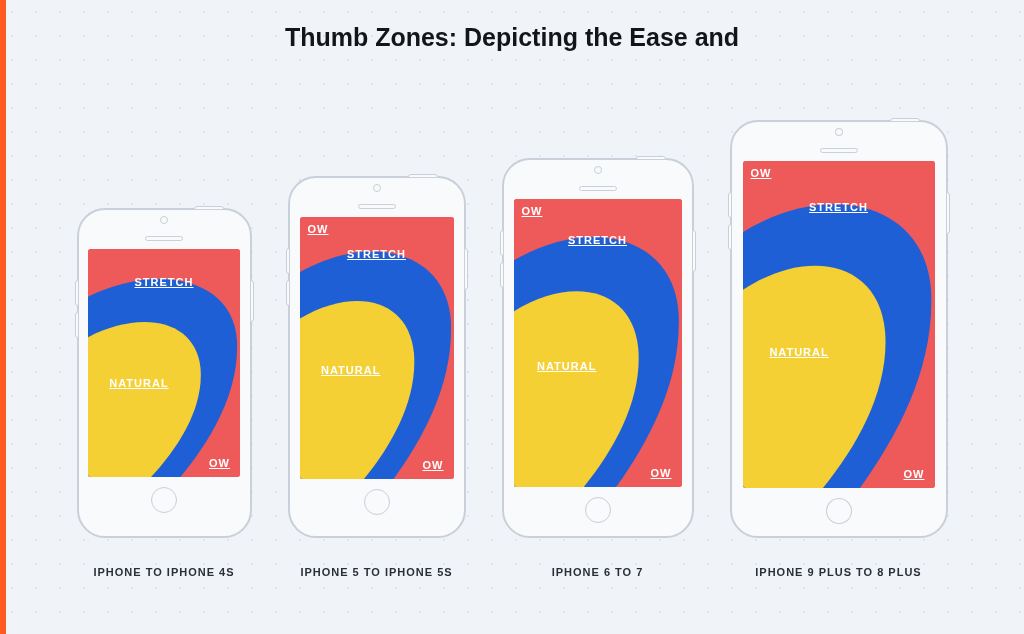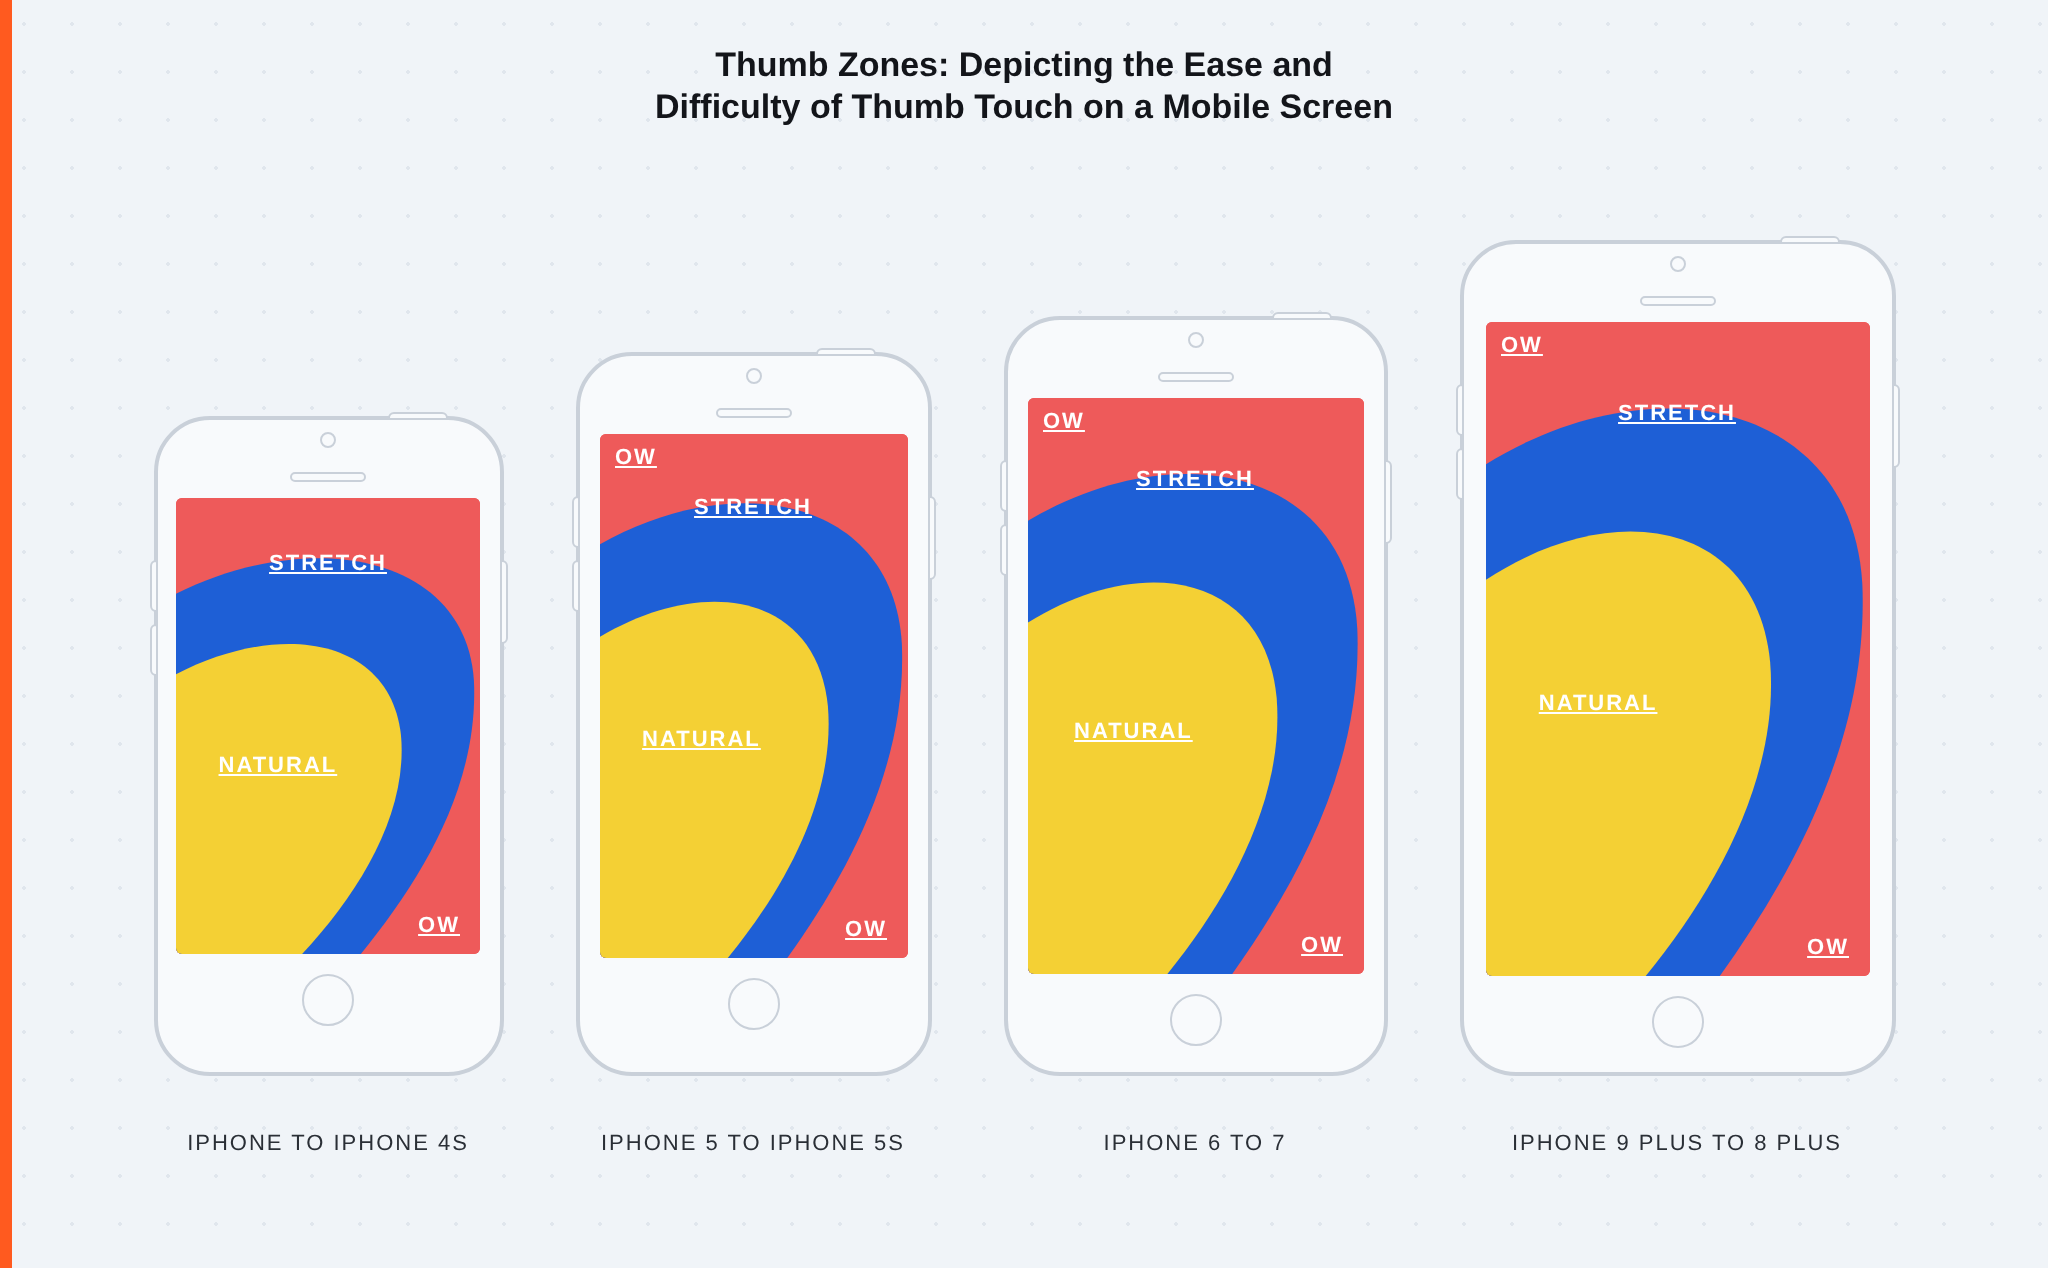--- a/index.html
+++ b/index.html
@@ -23,21 +23,21 @@
     left: 0; top: 0;
     width: 6px; height: 634px;
     background: #ff5a1f;
   }
   .title {
     position: absolute;
     top: 22px;
     left: 0; right: 0;
     text-align: center;
     font-weight: 800;
-    font-size: 17px;
+    font-size: 25px;
     line-height: 1.25;
     color: #13151a;
   }
   .phones {
     position: absolute;
     left: 0; right: 0;
     top: 120px;
     display: flex;
     align-items: flex-end;
     justify-content: center;
@@ -45,21 +45,21 @@
     padding: 0 30px;
   }
   .phone-col {
     display: flex;
     flex-direction: column;
     align-items: center;
   }
   .caption {
     margin-top: 28px;
     font-size: 11px;
-    font-weight: 400;
+    font-weight: 700;
     letter-spacing: 1px;
     color: #2a2f36;
     text-align: center;
   }
   .phone {
     position: relative;
     border: 2px solid #c9d0d9;
     border-radius: 28px;
     background: #f8fafc;
     display: flex;
@@ -113,21 +113,20 @@
   }
 </style>
 </head>
 <body>
 
 <div class="dotgrid"></div>
 <div class="accent"></div>
 
 <h1 class="title">
   <span>Thumb Zones: Depicting the Ease and</span><br>
-  <span>Difficulty of Thumb Touch on a Mobile Screen</span>
 </h1>
 
 <div class="phones" id="phones">
     <div class="phone-col">
       <div class="phone" style="width: 175px; height: 330px;">
         <div class="btns-left" style="top: 70px; height: 26px;"></div>
         <div class="btns-left" style="top: 102px; height: 26px;"></div>
         <div class="btns-right" style="top: 70px; height: 42px;"></div>
         <div class="btn-top" style="right: 26px; width: 30px;"></div>
         <div class="cam"></div>

